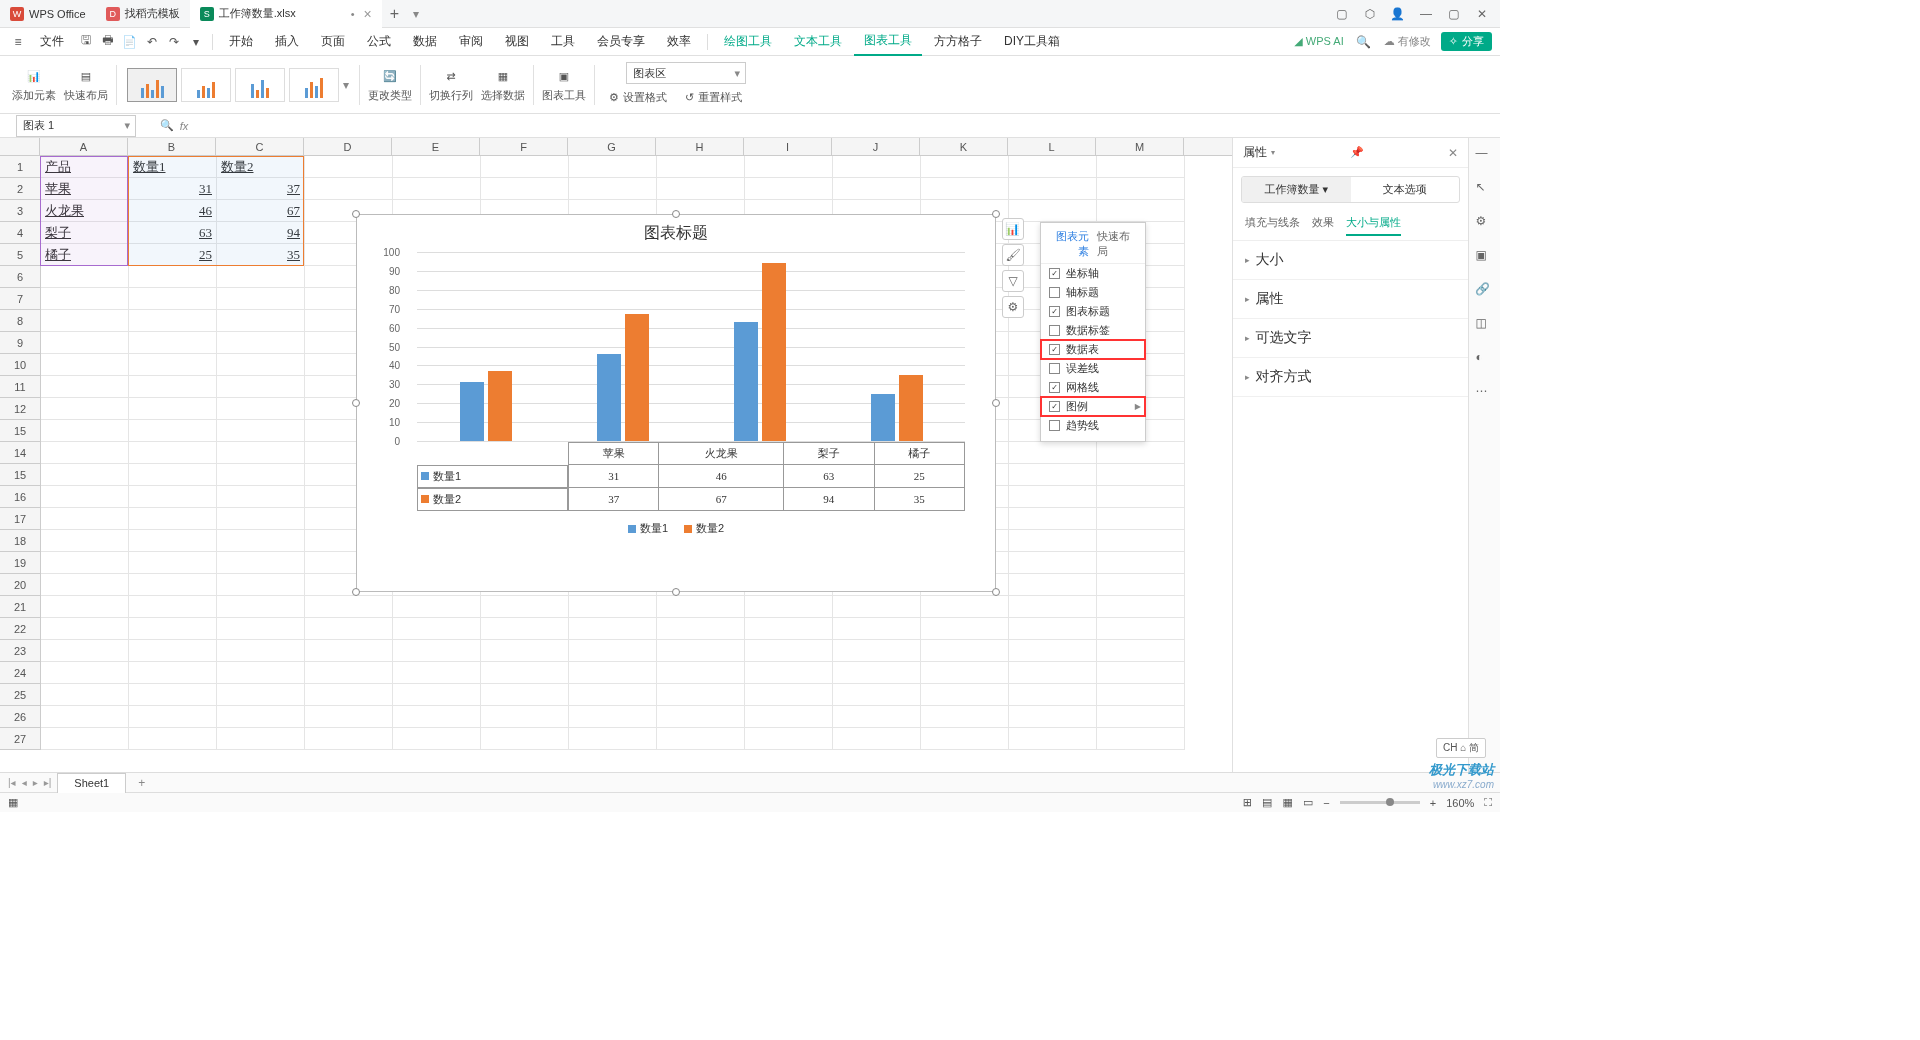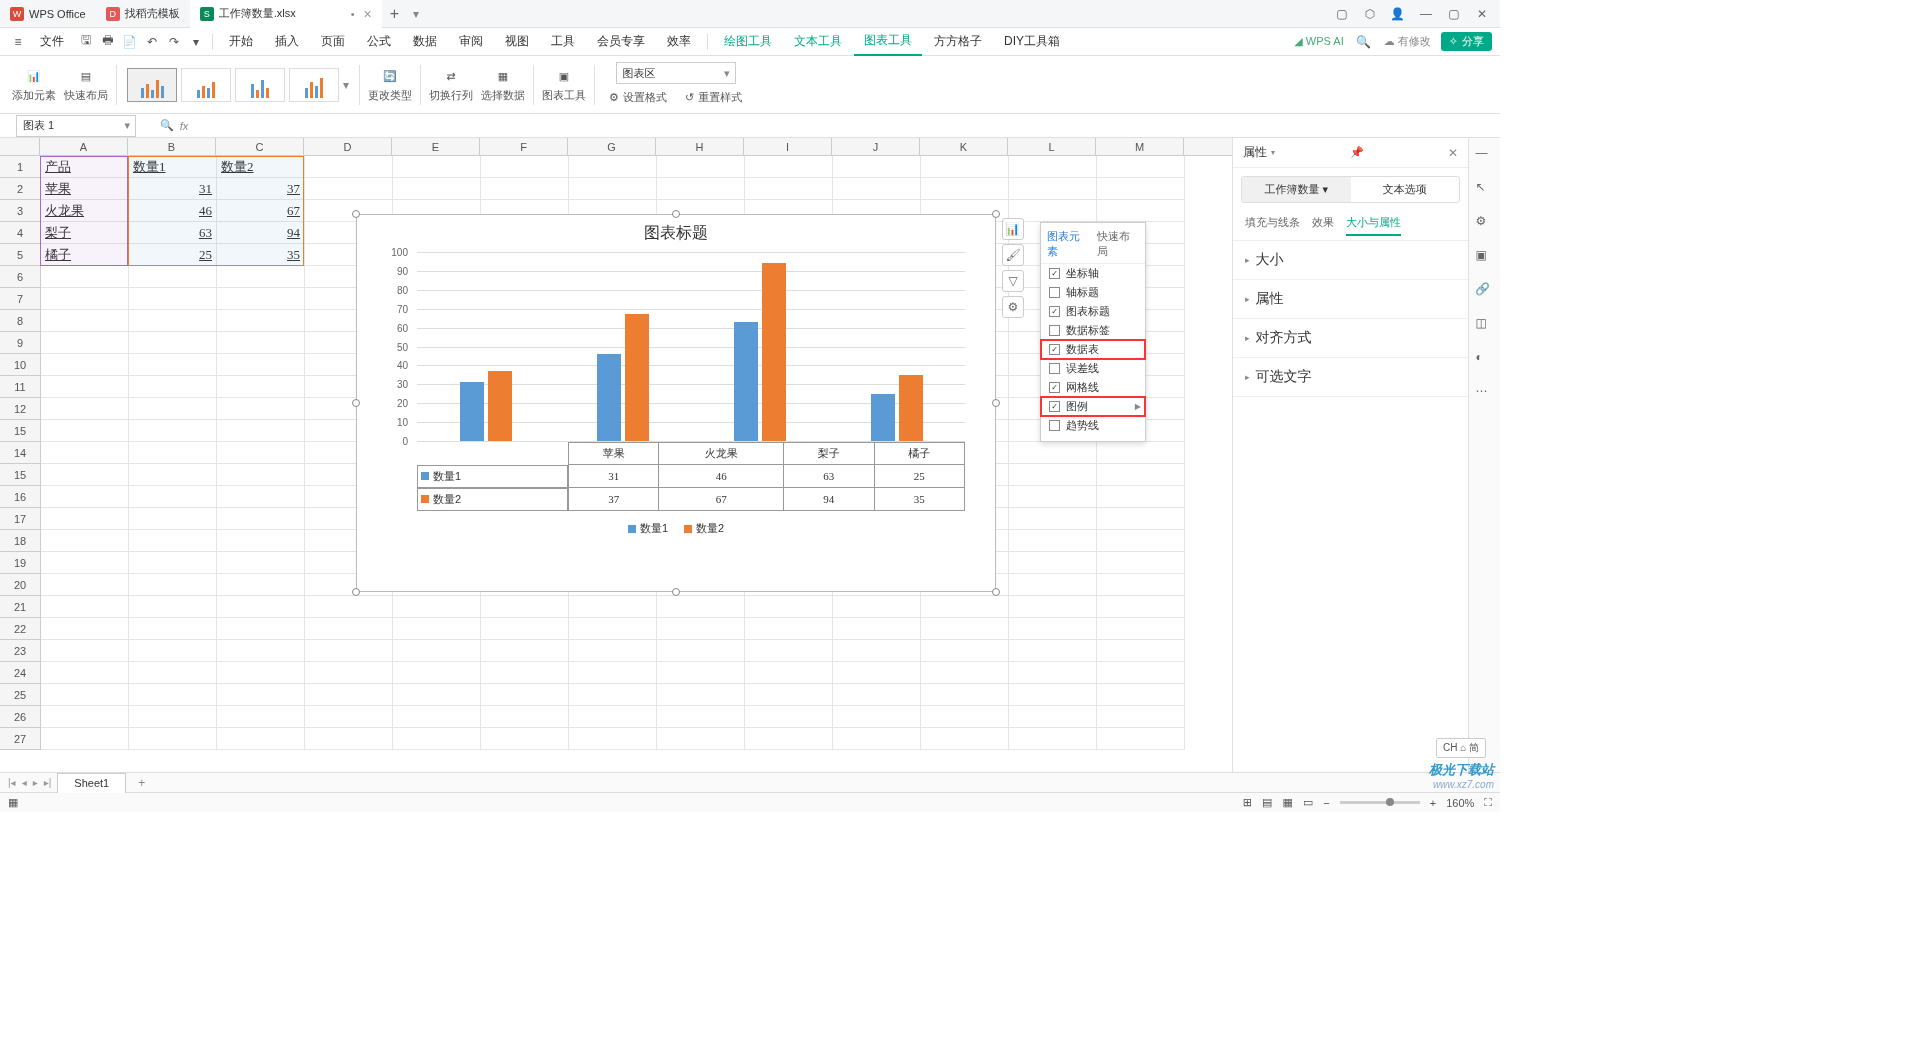--- a/index.html
+++ b/index.html
@@ -68,21 +68,21 @@
 .cell { width: 88px; height: 22px; border-right: 1px solid #e5e5e5; border-bottom: 1px solid #e5e5e5; padding: 0 4px; font-size: 13px; display: flex; align-items: center; font-family: "SimSun", serif; }
 .cell.num { justify-content: flex-end; }
 .data-sel { position: absolute; border: 1px solid #5b9bd5; background: rgba(91,155,213,0.08); pointer-events: none; }
 
 
 .chart-obj { position: absolute; left: 356px; top: 76px; width: 640px; height: 378px; background: #fff; border: 1px solid #bbb; }
 .chart-handle { position: absolute; width: 8px; height: 8px; border: 1px solid #888; background: #fff; border-radius: 50%; }
 .chart-title { text-align: center; font-size: 16px; padding: 8px 0; color: #333; font-family: "SimSun", serif; }
 .chart-plot { position: relative; height: 190px; margin: 0 30px 0 60px; border-bottom: 1px solid #999; }
 .y-axis { position: absolute; left: -40px; top: 0; bottom: 0; width: 35px; }
-.y-tick { position: absolute; right: 4px; font-size: 10px; color: #666; transform: translateY(-50%); }
+.y-tick { position: absolute; right: 12px; font-size: 10px; color: #666; transform: translateY(-50%); }
 .grid-line { position: absolute; left: 0; right: 0; border-top: 1px solid #ddd; }
 .bars-area { position: absolute; left: 0; right: 0; top: 0; bottom: 0; display: flex; }
 .bar-group { flex: 1; display: flex; align-items: flex-end; justify-content: center; gap: 4px; }
 .bar { width: 24px; }
 .bar.s1 { background: #5b9bd5; }
 .bar.s2 { background: #ed7d31; }
 .data-table { margin: 0 30px 0 60px; border-collapse: collapse; width: calc(100% - 90px); }
 .data-table td, .data-table th { border: 1px solid #999; font-size: 11px; text-align: center; padding: 3px; font-family: "SimSun", serif; }
 .data-table th { font-weight: normal; }
 .legend-cell { display: flex; align-items: center; gap: 4px; justify-content: flex-start; padding-left: 6px; }
@@ -91,21 +91,21 @@
 .legend-item { display: flex; align-items: center; gap: 4px; }
 
 
 .chart-side-btns { position: absolute; left: 1002px; top: 80px; display: flex; flex-direction: column; gap: 4px; }
 .chart-side-btn { width: 22px; height: 22px; border: 1px solid #ccc; background: #fff; border-radius: 3px; display: flex; align-items: center; justify-content: center; color: #666; cursor: pointer; font-size: 12px; }
 
 
 .elements-popup { position: absolute; left: 1040px; top: 84px; width: 106px; background: #fff; border: 1px solid #ccc; box-shadow: 0 2px 6px rgba(0,0,0,0.15); padding: 6px 0; }
 .popup-tabs { display: flex; border-bottom: 1px solid #eee; padding: 0 6px 4px; gap: 8px; font-size: 11px; }
 .popup-tab { cursor: pointer; color: #666; }
-.popup-tab.active { color: #2a7de1; }
+.popup-tab.active { color: #2a7de1; text-align: right; }
 .popup-item { display: flex; align-items: center; padding: 2px 8px; gap: 6px; font-size: 11px; cursor: pointer; position: relative; }
 .popup-item.hl { outline: 2px solid #f33; outline-offset: -1px; }
 .popup-check { width: 11px; height: 11px; border: 1px solid #888; display: flex; align-items: center; justify-content: center; font-size: 8px; }
 .popup-item .arrow { position: absolute; right: 4px; color: #888; font-size: 8px; }
 
 
 .panel-header { display: flex; align-items: center; padding: 6px 10px; border-bottom: 1px solid #eee; font-size: 12px; }
 .panel-header .close { margin-left: auto; color: #888; cursor: pointer; }
 .panel-header .pin { margin-left: auto; margin-right: 8px; color: #888; cursor: pointer; font-size: 11px; }
 .panel-tabs { display: flex; border: 1px solid #ddd; margin: 8px; border-radius: 3px; overflow: hidden; }
@@ -248,21 +248,21 @@
   <div class="ribbon-btn">
       <span class="ribbon-btn-icon">▦</span>
       <span>选择数据</span>
     </div>
   <span class="ribbon-sep"></span>
   <div class="ribbon-btn">
       <span class="ribbon-btn-icon">▣</span>
       <span>图表工具</span>
     </div>
   <span class="ribbon-sep"></span>
-  <div class="ribbon-group" style="align-items:center;gap:4px">
+  <div class="ribbon-group" style="align-items:flex-end;gap:4px">
     <div class="chart-area-select">
         <span>图表区</span>
       </div>
     <div style="display:flex;gap:10px">
       <span class="ribbon-small-btn">⚙ <span>设置格式</span></span>
       <span class="ribbon-small-btn">↺ <span>重置样式</span></span>
     </div>
   </div>
 </div>
 
@@ -906,22 +906,22 @@
       <div class="panel-tab active"><span>工作簿数量</span> ▾</div>
       <div class="panel-tab">文本选项</div>
     </div>
     <div class="panel-subtabs">
       <span class="panel-subtab">填充与线条</span>
       <span class="panel-subtab">效果</span>
       <span class="panel-subtab active">大小与属性</span>
     </div>
     <div class="panel-section">大小</div>
     <div class="panel-section">属性</div>
+    <div class="panel-section">可选文字</div>
     <div class="panel-section">对齐方式</div>
-    <div class="panel-section">可选文字</div>
   </div>
 
   <div class="right-sidebar">
     <span class="sidebar-icon">—</span>
     <span class="sidebar-icon">↖</span>
     <span class="sidebar-icon">⚙</span>
     <span class="sidebar-icon">▣</span>
     <span class="sidebar-icon">🔗</span>
     <span class="sidebar-icon">◫</span>
     <span class="sidebar-icon">◐</span>

